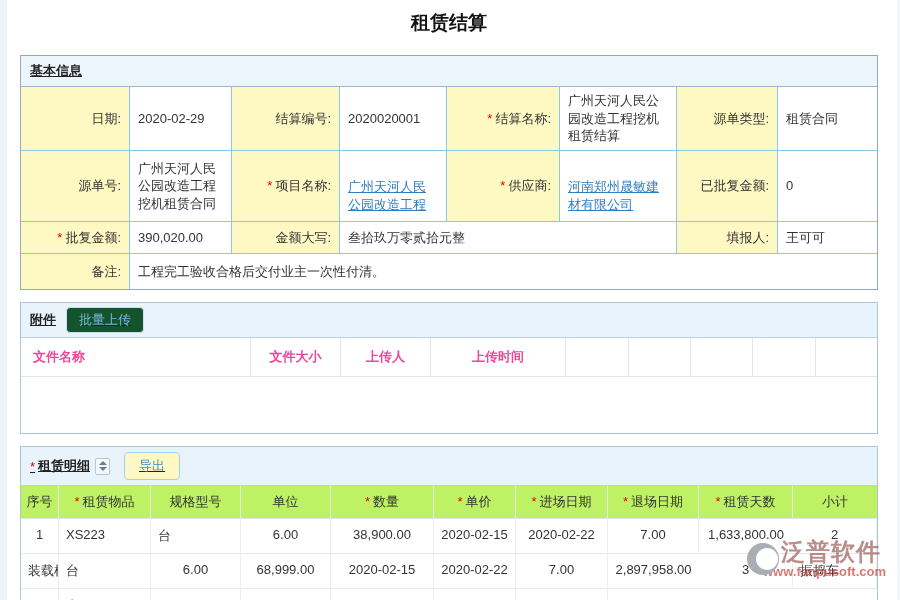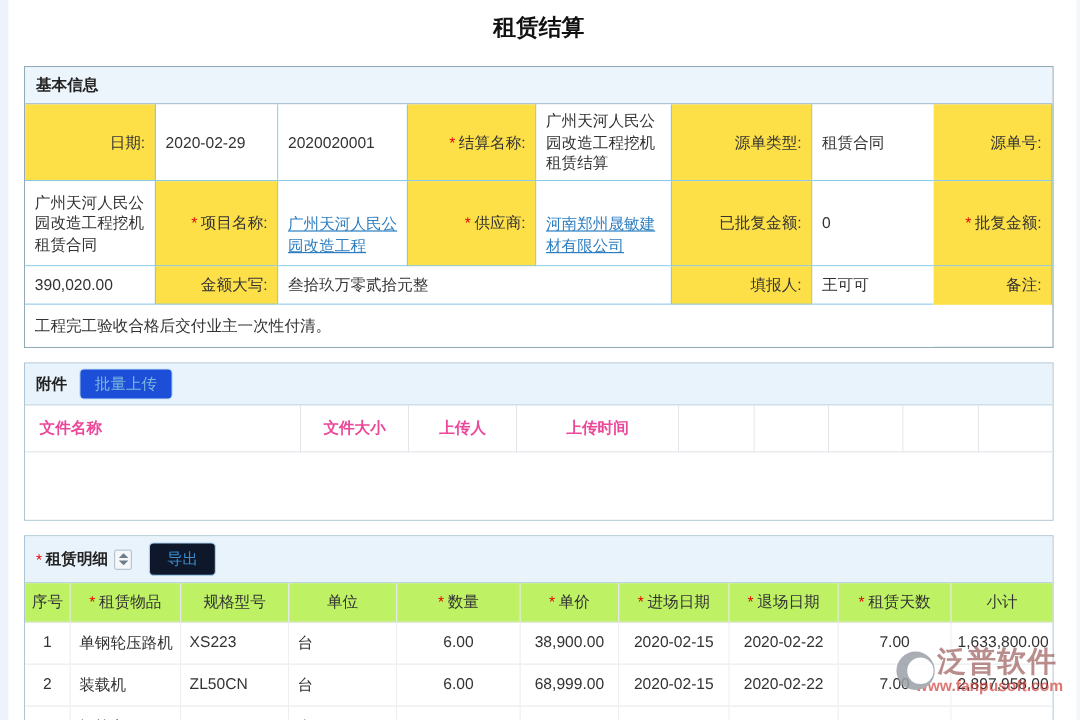--- a/index.html
+++ b/index.html
@@ -6,57 +6,57 @@
   html,body { width: 900px; height: 600px; overflow: hidden; background: #fff;
     font-family: "Liberation Sans", "DejaVu Sans", sans-serif; color: #333; }
   .edge-strip { position: absolute; left: 0; top: 0; width: 7px; height: 600px; background: #eef3fb; }
   .edge-strip-r { position: absolute; right: 0; top: 0; width: 3px; height: 600px; background: #f4f6f8; }
   .page { position: relative; padding: 10px 22px 0 20px; }
   h1.page-title { text-align: center; font-size: 19px; font-weight: bold; color: #111; margin-bottom: 19px; }
 
   .panel { border: 1px solid #93abb9; margin-bottom: 12px; background: #fff; }
   .panel.lt { border-color: #aec6d4; }
   .panel-bar { background: #ecf4fc; border-bottom: 1px solid #9fb8c6; padding: 6px 9px; font-size: 13px;
-    font-weight: bold; color: #222; display: flex; align-items: center; }
+    font-weight: bold; color: #222; display: flex; align-items: center; text-decoration: underline; }
   .req-star { color: #e60000; margin-right: 3px; font-weight: normal; }
 
   
   .bi-grid { display: grid; grid-template-columns: 109px 102px 108px 107px 113px 117px 101px 99px;
     grid-template-rows: 64px 71px 32px 35px; font-size: 13px; }
   .bi-cell { border-right: 1px solid #88c9e6; border-bottom: 1px solid #88c9e6;
     display: flex; align-items: center; padding: 3px 8px; line-height: 1.35; }
-  .bi-label { background: #fde047; justify-content: flex-end; text-align: right; color: #333; }
+  .bi-label { background: #fef9c3; justify-content: flex-end; text-align: right; color: #333; }
   .bi-value { background: #fff; color: #333; }
   .bi-cell.last-col { border-right: none; }
   .bi-cell.last-row { border-bottom: none; }
   .span3 { grid-column: span 3; }
   .span7 { grid-column: span 7; }
   a.cell-link { color: #2e7fc1; text-decoration: underline; cursor: pointer; margin-top: 19px; }
 
   
   .att-bar { background: #e9f3fc; border-bottom: 1px solid #bcd2de; padding: 4px 9px; }
-  .btn-upload { background: #1d4ed8; border: 1px solid #c6e1f3; color: #7db6de; font-size: 13px;
+  .btn-upload { background: #14532d; border: 1px solid #c6e1f3; color: #7db6de; font-size: 13px;
     border-radius: 4px; padding: 3px 12px; margin-left: 10px; cursor: pointer; }
   .att-grid { display: grid; grid-template-columns: 230px 90px 90px 135px 63px 62px 62px 63px 61px; }
   .att-h { font-size: 13px; font-weight: bold; color: #ec4899; padding: 10px 6px; text-align: center;
     border-right: 1px solid #e2e6ea; border-bottom: 1px solid #e2e6ea; background: #fff; }
   .att-h.first { text-align: left; padding-left: 12px; }
   .att-h.last-col { border-right: none; }
   .att-body { height: 56px; background: #fff; }
 
   
   .det-bar { background: #e9f3fc; border-bottom: 1px solid #bcd2de; padding: 5px 9px; }
   .sort-ctl { display: inline-flex; flex-direction: column; justify-content: center; align-items: center;
     border: 1px solid #b9c6cf; background: #f4f8fb; border-radius: 2px; width: 15px; height: 17px;
     margin-left: 5px; cursor: pointer; gap: 2px; }
   .tri-up { width: 0; height: 0; border-left: 4px solid transparent; border-right: 4px solid transparent;
     border-bottom: 4px solid #6d7d88; }
   .tri-down { width: 0; height: 0; border-left: 4px solid transparent; border-right: 4px solid transparent;
     border-top: 4px solid #6d7d88; }
-  .btn-export { background: #0f172a; border: 1px solid #a7d0ec; color: #3b8fd0; font-size: 13px;
+  .btn-export { background: #fef9c3; border: 1px solid #a7d0ec; color: #3b8fd0; font-size: 13px;
     border-radius: 4px; padding: 4px 14px; margin-left: 14px; cursor: pointer; }
   .det-grid { display: grid; grid-template-columns: 38px 92px 90px 90px 103px 82px 92px 91px 94px 84px; font-size: 13px; }
   .det-h { padding: 7px 3px; text-align: center; color: #333; border-right: 1px solid #e6e9ec;
     border-bottom: 1px solid #dfe3e6; background: #bef264; white-space: nowrap; }
   .det-c { padding: 8px 5px; text-align: center; color: #333; border-right: 1px solid #eceef0;
     border-bottom: 1px solid #e6e9ec; background: #fff; white-space: nowrap; overflow: hidden; }
   .det-c.al { text-align: left; padding-left: 7px; }
   .det-grid .last-col { border-right: none; }
 
   
@@ -80,20 +80,21 @@
   <h1 class="page-title">租赁结算</h1>
 
   <div class="panel">
     <div class="panel-bar">
       <span>基本信息</span>
     </div>
     <div class="bi-grid">
 
       <div class="bi-cell bi-label">日期:</div>
       <div class="bi-cell bi-value">2020-02-29</div>
+      <div class="bi-cell bi-label">结算编号:</div>
       <div class="bi-cell bi-value">2020020001</div>
       <div class="bi-cell bi-label">
         <span class="req-star">*</span>
         <span>结算名称:</span>
       </div>
       <div class="bi-cell bi-value">广州天河人民公园改造工程挖机租赁结算</div>
       <div class="bi-cell bi-label">源单类型:</div>
       <div class="bi-cell bi-value last-col">租赁合同</div>
 
       <div class="bi-cell bi-label">源单号:</div>
@@ -166,33 +167,31 @@
       <div class="det-h">规格型号</div>
       <div class="det-h">单位</div>
       <div class="det-h"><span class="req-star">*</span><span>数量</span></div>
       <div class="det-h"><span class="req-star">*</span><span>单价</span></div>
       <div class="det-h"><span class="req-star">*</span><span>进场日期</span></div>
       <div class="det-h"><span class="req-star">*</span><span>退场日期</span></div>
       <div class="det-h"><span class="req-star">*</span><span>租赁天数</span></div>
       <div class="det-h last-col">小计</div>
 
       <div class="det-c">1</div>
-      <div class="det-c al">单钢轮压路机</div>
       <div class="det-c al">XS223</div>
       <div class="det-c al">台</div>
       <div class="det-c">6.00</div>
       <div class="det-c">38,900.00</div>
       <div class="det-c">2020-02-15</div>
       <div class="det-c">2020-02-22</div>
       <div class="det-c">7.00</div>
       <div class="det-c last-col">1,633,800.00</div>
 
       <div class="det-c">2</div>
       <div class="det-c al">装载机</div>
-      <div class="det-c al">ZL50CN</div>
       <div class="det-c al">台</div>
       <div class="det-c">6.00</div>
       <div class="det-c">68,999.00</div>
       <div class="det-c">2020-02-15</div>
       <div class="det-c">2020-02-22</div>
       <div class="det-c">7.00</div>
       <div class="det-c last-col">2,897,958.00</div>
 
       <div class="det-c">3</div>
       <div class="det-c al">振捣车</div>

